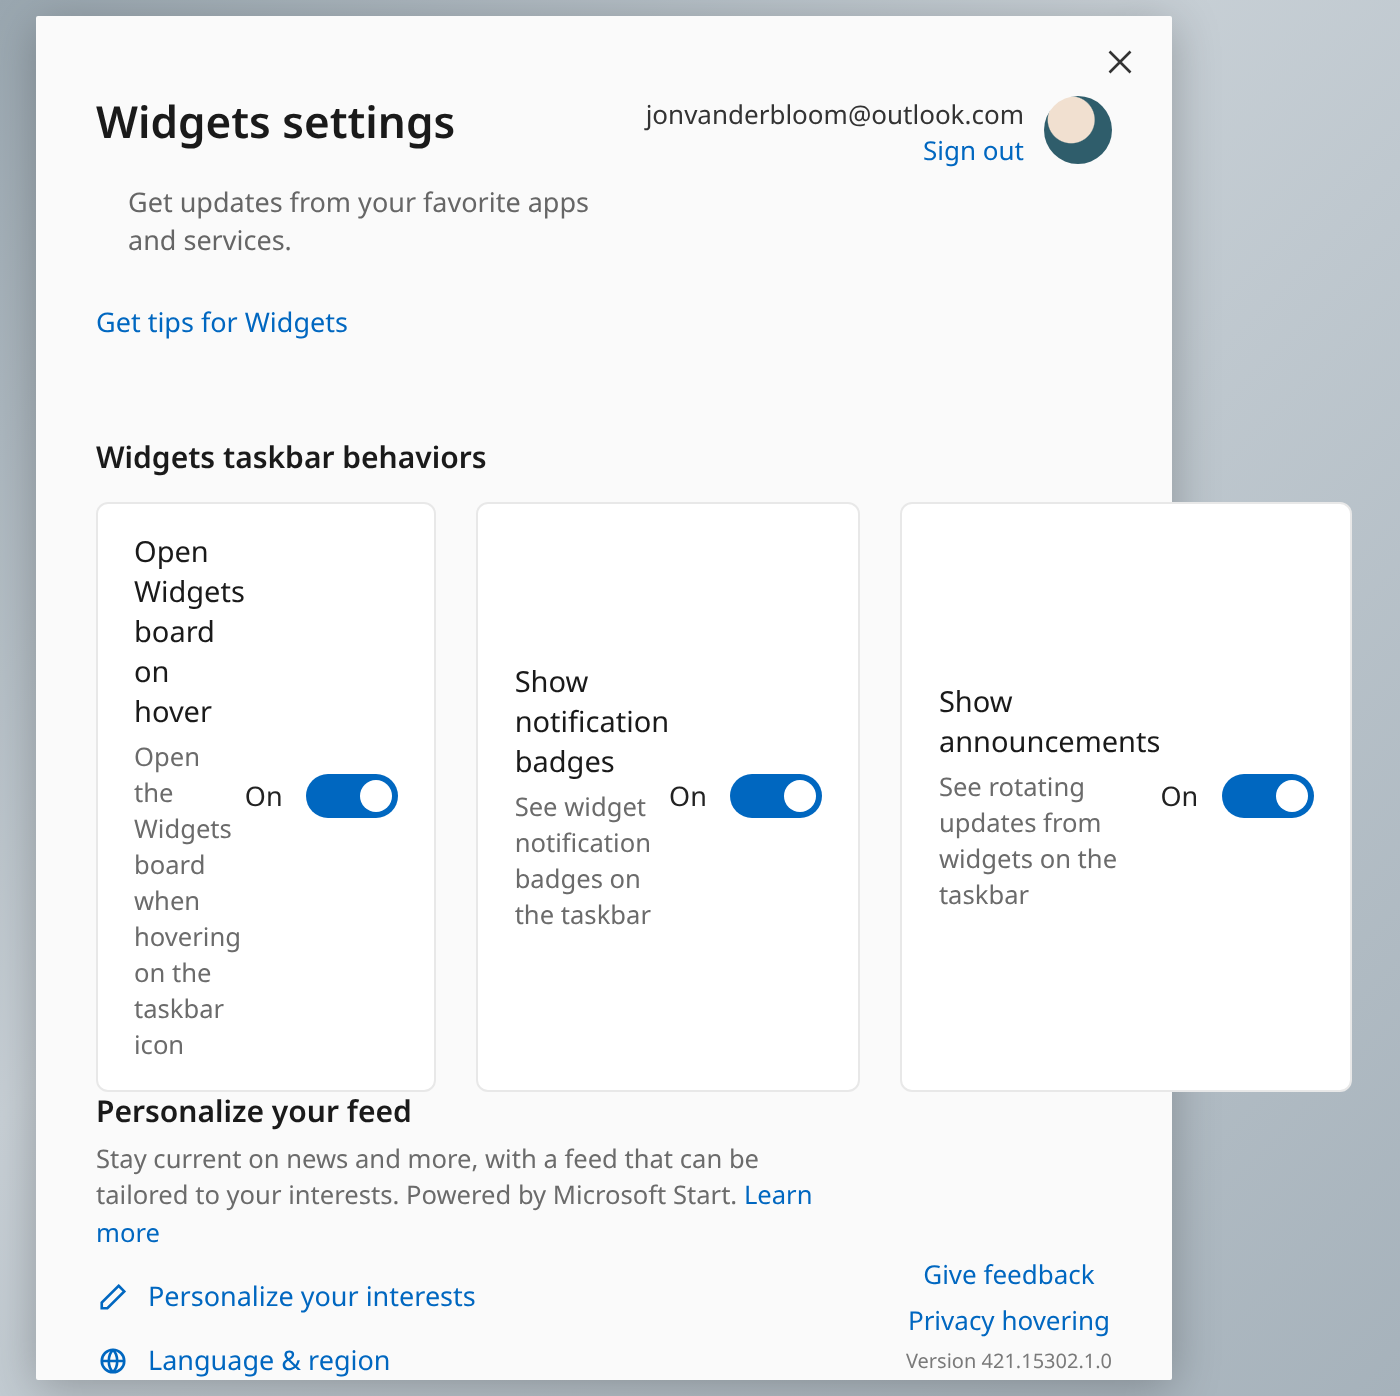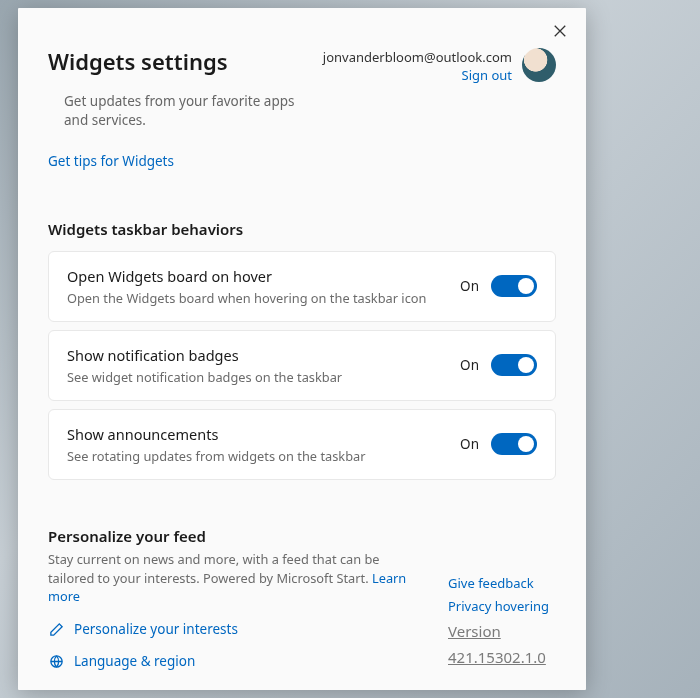--- a/index.html
+++ b/index.html
@@ -42,21 +42,21 @@
   .account-block { display:flex; gap:10px; margin-top:2px; }
   .account-text { text-align:right; font-size:13px; line-height:1.4; }
   .email { color:#333; }
   .signout { color:#0067c0; cursor:pointer; }
   .avatar {
     width:34px; height:34px; border-radius:50%;
     background: radial-gradient(circle at 40% 35%, #f1e0d0 0 38%, #2f5d6b 40% 100%);
     flex-shrink:0;
   }
   .section-title { font-size:15px; font-weight:600; margin:48px 0 12px 0; }
-  .cards { display:flex; flex-direction:column; gap:8px; }
+  .cards { display:flex; gap:20px; }
   .card {
     background:#fff; border:1px solid #e8e8e8; border-radius:6px;
     padding:14px 18px;
     display:flex; align-items:center; justify-content:space-between;
   }
   .card-left { max-width: 430px; }
   .card-title { font-size:14.5px; font-weight:400; color:#1a1a1a; margin:0 0 3px 0; }
   .card-desc { font-size:12.8px; color:#6b6b6b; margin:0; }
   .card-right { display:flex; align-items:center; gap:12px; }
   .state-label { font-size:13.5px; color:#222; }
@@ -70,24 +70,24 @@
   }
   .spacer { flex:1 1 auto; }
   .footer { display:flex; justify-content:space-between; align-items:flex-end; gap:20px; }
   .footer-left { max-width: 380px; }
   .pf-title { font-size:15px; font-weight:600; margin:0 0 4px 0; }
   .pf-desc { font-size:12.8px; color:#6b6b6b; margin:0; line-height:1.45; }
   .learn-more { color:#0067c0; cursor:pointer; }
   .link-row { display:flex; align-items:center; gap:10px; margin-top:14px; color:#0067c0; font-size:13.5px; cursor:pointer; }
   .link-row .icon { width:16px; height:16px; display:inline-flex; align-items:center; justify-content:center; color:#0067c0; }
   .link-row .icon svg { width:15px; height:15px; stroke:#0067c0; stroke-width:1.4; fill:none; }
-  .footer-right { text-align:left; font-size:13px; line-height:1.75; }
+  .footer-right { text-align:center; font-size:13px; line-height:1.75; }
   .footer-right a { color:#0067c0; cursor:pointer; }
   .dot { color:#888; padding:0 4px; }
-  .version { color:#7a7a7a; font-size:15px;text-decoration:underline; }
+  .version { color:#7a7a7a; font-size:10px; }
 </style>
 </head>
 <body>
 
 <div class="backdrop"></div>
 
 <div class="panel">
 
   <div class="close-btn">
     <span>

